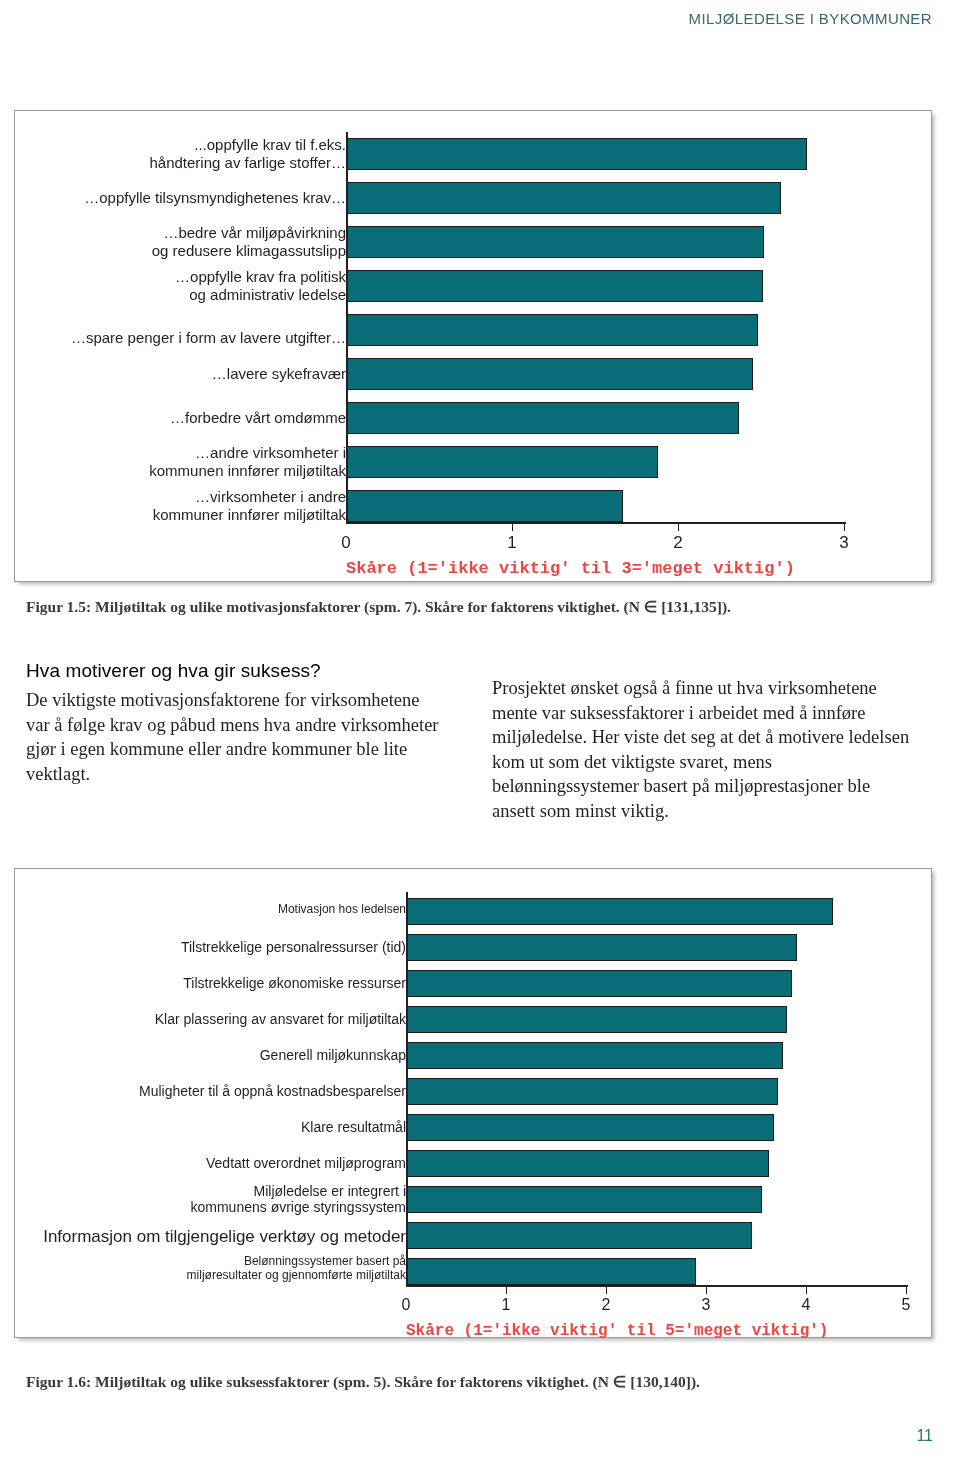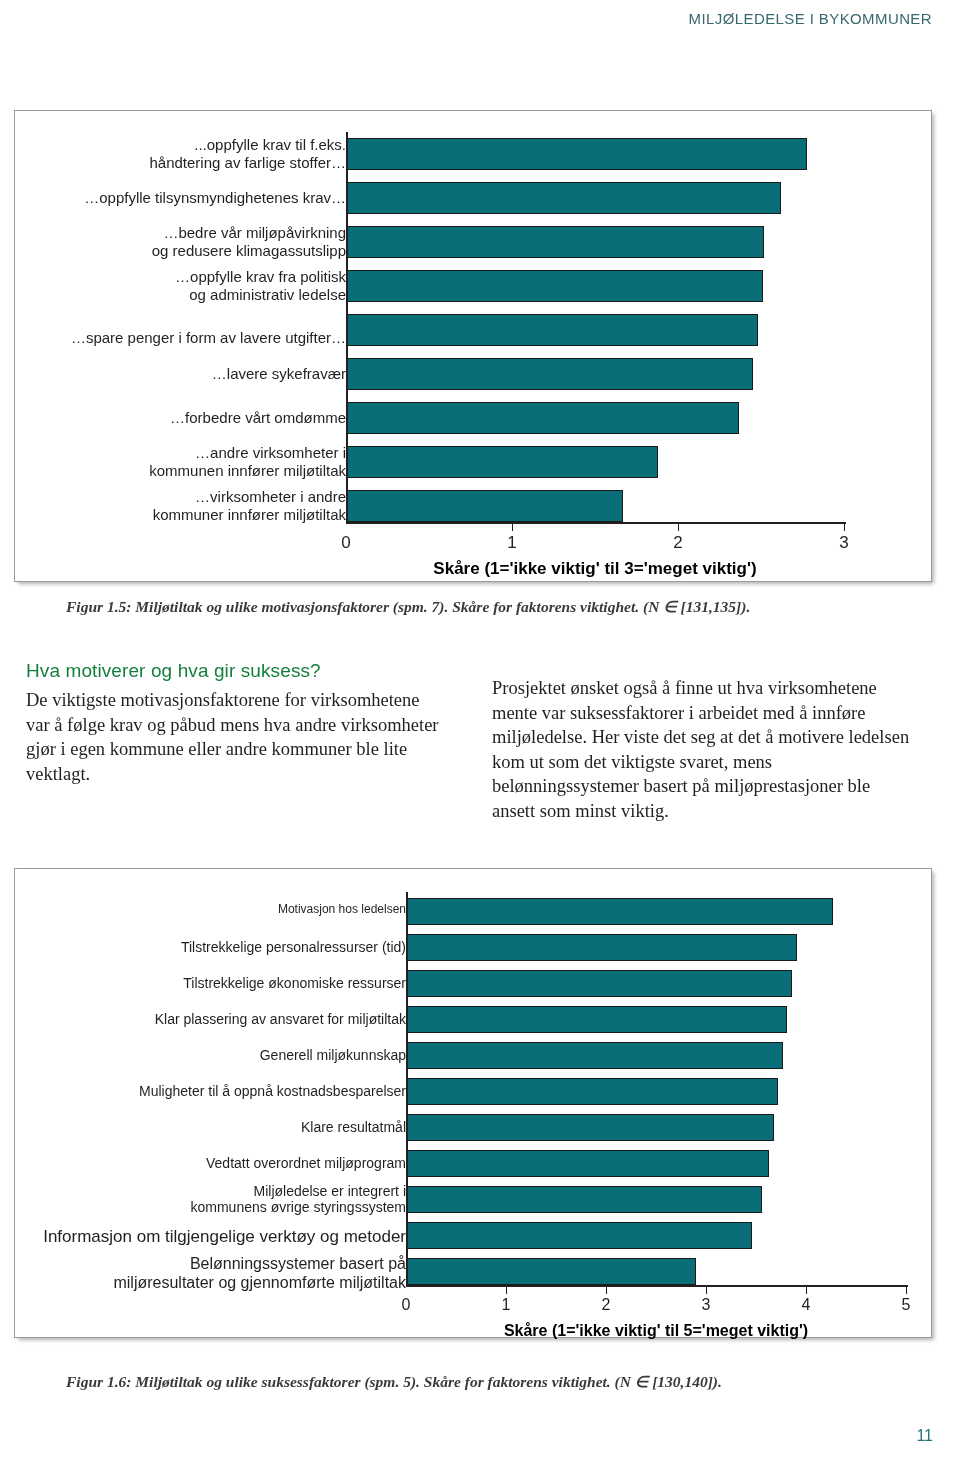--- a/index.html
+++ b/index.html
@@ -70,45 +70,42 @@
     background: #231f20;
   }
   .tick-label {
     position: absolute;
     font-family: "Liberation Sans", sans-serif;
     text-align: center;
     color: #231f20;
   }
   .axis-title {
     position: absolute;
-    text-align: center;
-    font-family: Liberation Sans, sans-serif;
+    font-family: Liberation Mono, monospace;
     font-weight: bold;
-    color: #000000;
+    color: #ef4444;
   }
 
   
   .caption {
     position: absolute;
     left: 26px;
     font-family: "Liberation Serif", serif;
-    font-style: italic;
     font-weight: bold;
     font-size: 15.5px;
     color: #3a3a3a;
     white-space: nowrap;
-    margin-left: 40px;
   }
 
   
   .body-heading {
     position: absolute;
     font-family: "Liberation Sans", sans-serif;
     font-size: 19px;
-    color: #15803d;
+    color: #000000;
     letter-spacing: 0.1px;
   }
   .body-col {
     position: absolute;
     width: 420px;
     font-family: "Liberation Serif", serif;
     font-size: 18.5px;
     line-height: 1.33;
     color: #231f20;
     text-align: left;
@@ -191,21 +188,21 @@
       <div class="bar" title="3.72" style="left: 391px; top: 209px; height: 27px; width: 372px; background: rgb(10, 110, 120);"></div>
       <div class="cat-label" style="left: 0px; width: 391px; font-size: 14px; top: 250.31px;">Klare resultatmål</div>
       <div class="bar" title="3.68" style="left: 391px; top: 245px; height: 27px; width: 368px; background: rgb(10, 110, 120);"></div>
       <div class="cat-label" style="left: 0px; width: 391px; font-size: 14px; top: 286.31px;">Vedtatt overordnet miljøprogram</div>
       <div class="bar" title="3.63" style="left: 391px; top: 281px; height: 27px; width: 363px; background: rgb(10, 110, 120);"></div>
       <div class="cat-label" style="left: 0px; width: 391px; font-size: 14px; top: 314.12px;">Miljøledelse er integrert i
 kommunens øvrige styringssystem</div>
       <div class="bar" title="3.56" style="left: 391px; top: 317px; height: 27px; width: 356px; background: rgb(10, 110, 120);"></div>
       <div class="cat-label" style="left: 0px; width: 391px; font-size: 17px; top: 358.31px;">Informasjon om tilgjengelige verktøy og metoder</div>
       <div class="bar" title="3.46" style="left: 391px; top: 353px; height: 27px; width: 346px; background: rgb(10, 110, 120);"></div>
-      <div class="cat-label" style="left: 0px; width: 391px; font-size: 16px; top: 386.12px;">Belønningssystemer basert på
+      <div class="cat-label" style="left: 0px; width: 391px; font-size: 12px; top: 386.12px;">Belønningssystemer basert på
 miljøresultater og gjennomførte miljøtiltak</div>
       <div class="bar" title="2.9" style="left: 391px; top: 389px; height: 27px; width: 290px; background: rgb(10, 110, 120);"></div>
       <div style="position: absolute; left: 391px; top: 23px; width: 2px; height: 393px; background: rgb(35, 31, 32);"></div>
       <div class="xaxis-line" style="left: 391px; top: 416px; width: 502px;"></div>
       <div class="tick-label" style="left: 366px; width: 50px; top: 427px; font-size: 16px;">0</div>
       <div class="tick" style="left: 491px; top: 418px; height: 7px;"></div>
       <div class="tick-label" style="left: 466px; width: 50px; top: 427px; font-size: 16px;">1</div>
       <div class="tick" style="left: 591px; top: 418px; height: 7px;"></div>
       <div class="tick-label" style="left: 566px; width: 50px; top: 427px; font-size: 16px;">2</div>
       <div class="tick" style="left: 691px; top: 418px; height: 7px;"></div>

